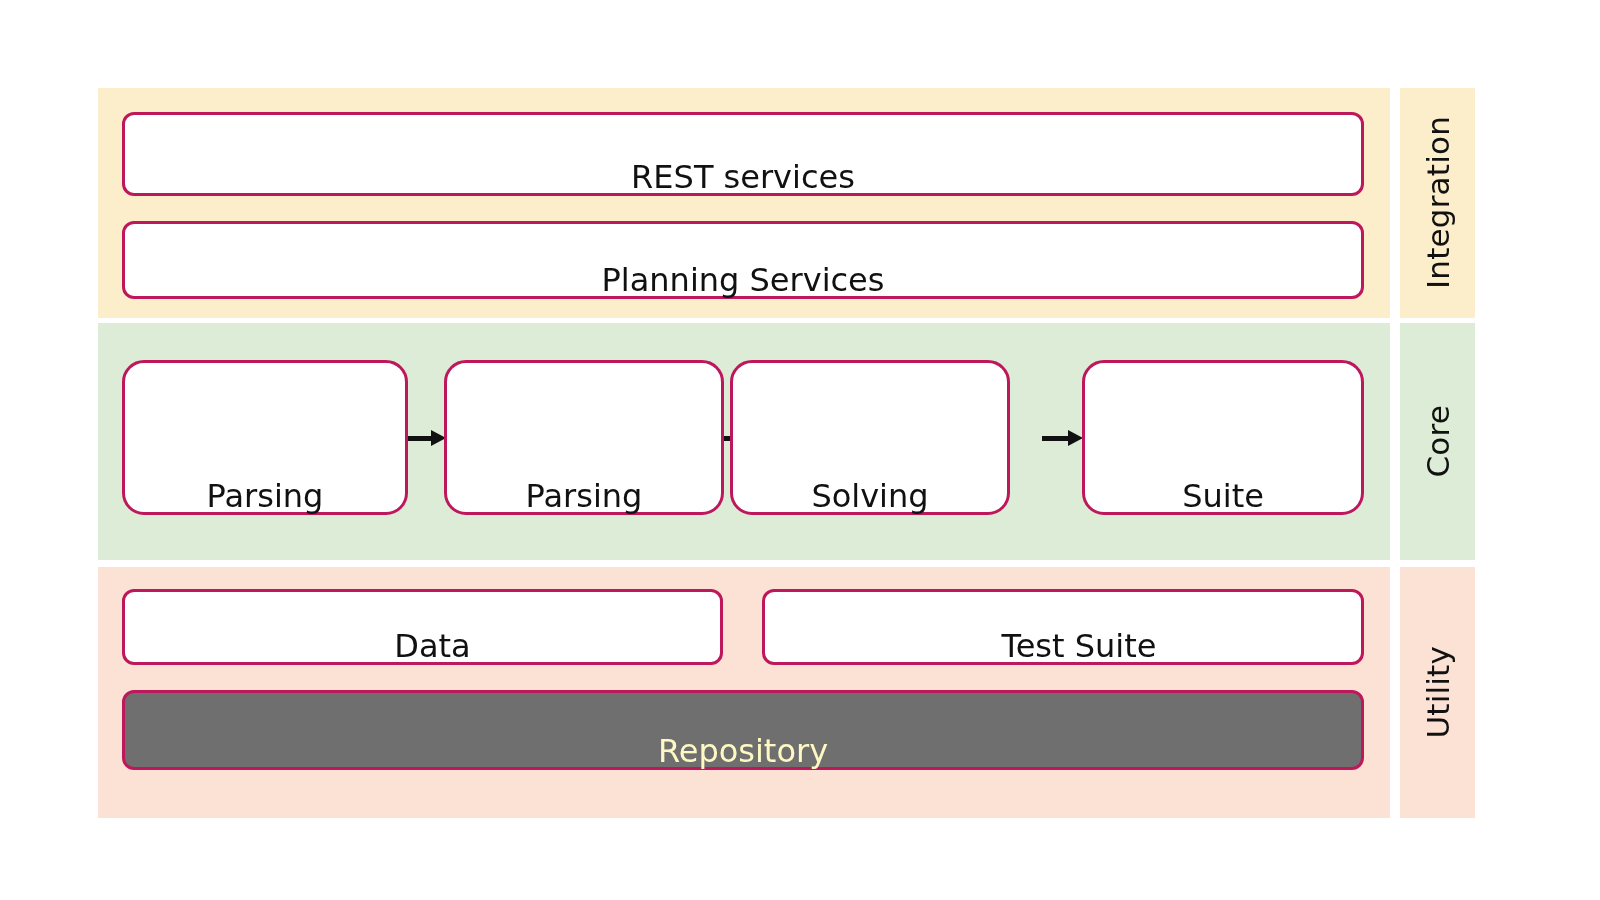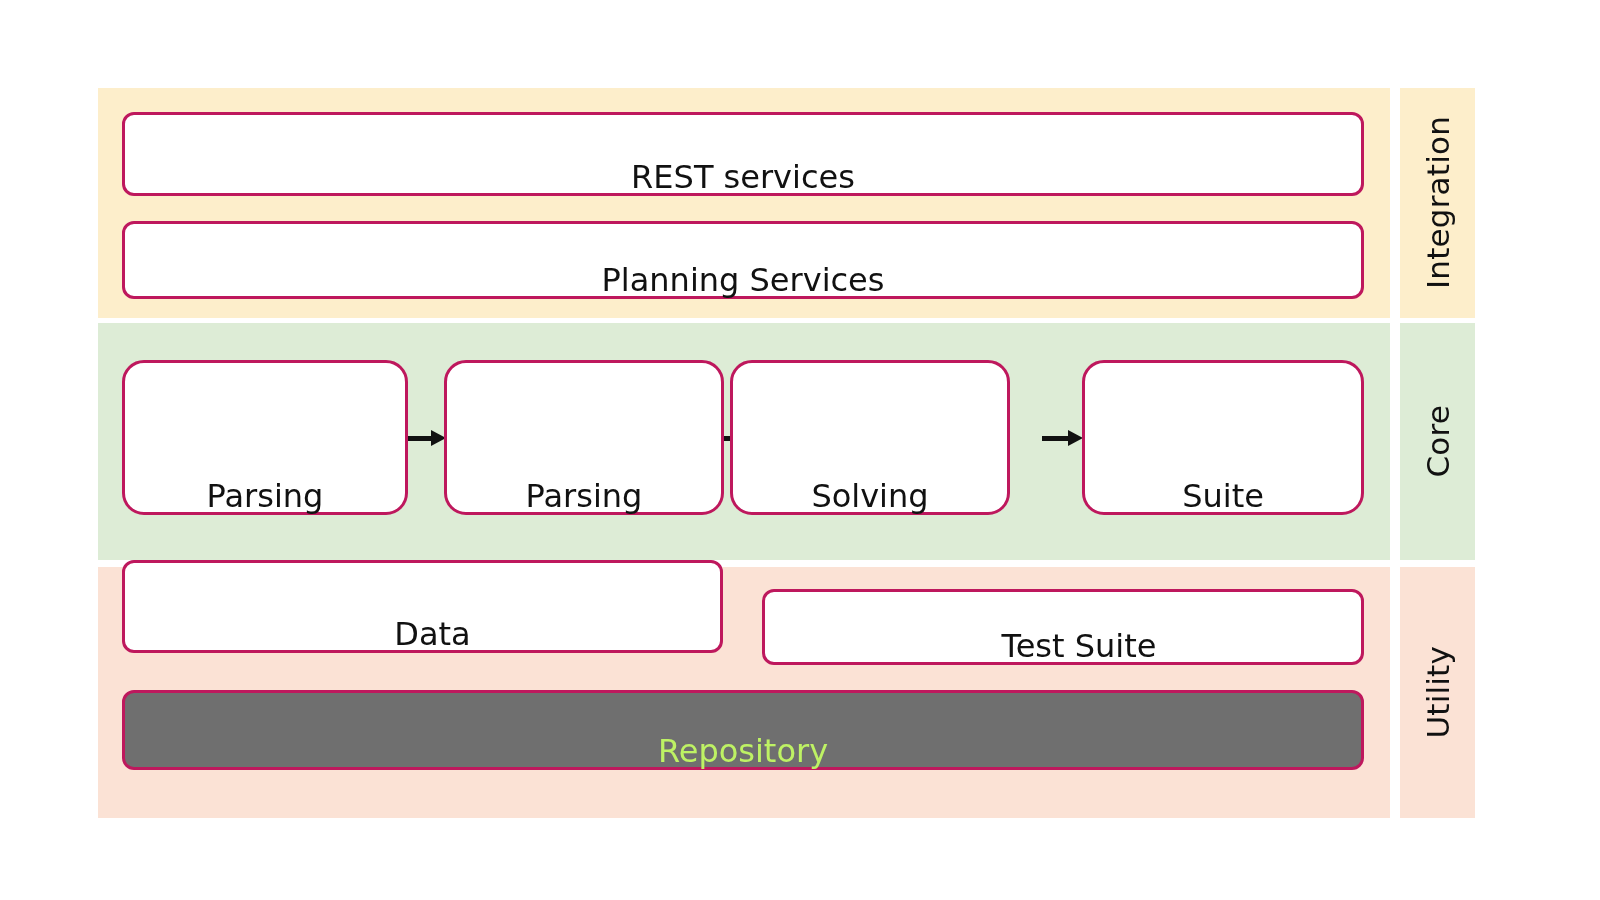--- a/index.html
+++ b/index.html
@@ -66,35 +66,35 @@
     display: flex;
     align-items: flex-end;
     justify-content: center;
     color: #111111;
     font-size: 32px;
     line-height: 1;
   }
   .node.wide  { border-radius: 12px; }
   .node.dark  {
     background: #6f6f6f;
-    color: #bef264;
+    color: #fef9c3;
   }
 
   
   .n-rest     { left: 122px; top: 112px; width: 1242px; height: 84px; }
   .n-planning { left: 122px; top: 221px; width: 1242px; height: 78px; }
 
   
   .n-parsing  { left: 122px;  top: 360px; width: 286px; height: 155px; border-radius: 22px; }
   .n-problem  { left: 444px;  top: 360px; width: 280px; height: 155px; border-radius: 22px; }
   .n-solving  { left: 730px;  top: 360px; width: 280px; height: 155px; border-radius: 22px; }
   .n-plan     { left: 1082px; top: 360px; width: 282px; height: 155px; border-radius: 22px; }
 
   
-  .n-data     { left: 122px; top: 560px; width: 601px; height: 93px; padding-left: 20px; }
+  .n-data     { left: 122px; top: 589px; width: 601px; height: 76px; padding-left: 20px; }
   .n-test     { left: 762px; top: 589px; width: 602px; height: 76px; padding-left: 32px; }
   .n-repo     { left: 122px; top: 690px; width: 1242px; height: 80px; }
 
   
   .arrow {
     position: absolute;
     height: 8px;
     top: 434px;
   }
   .arrow .shaft {

